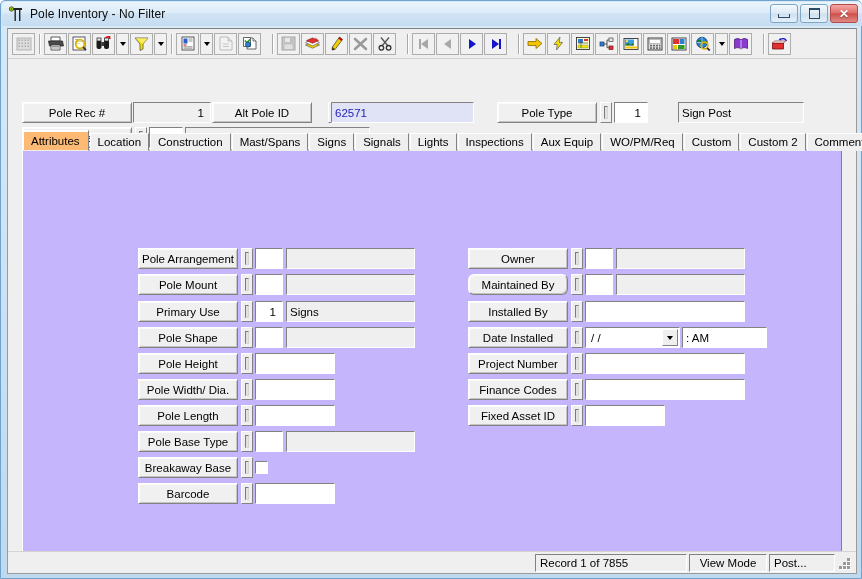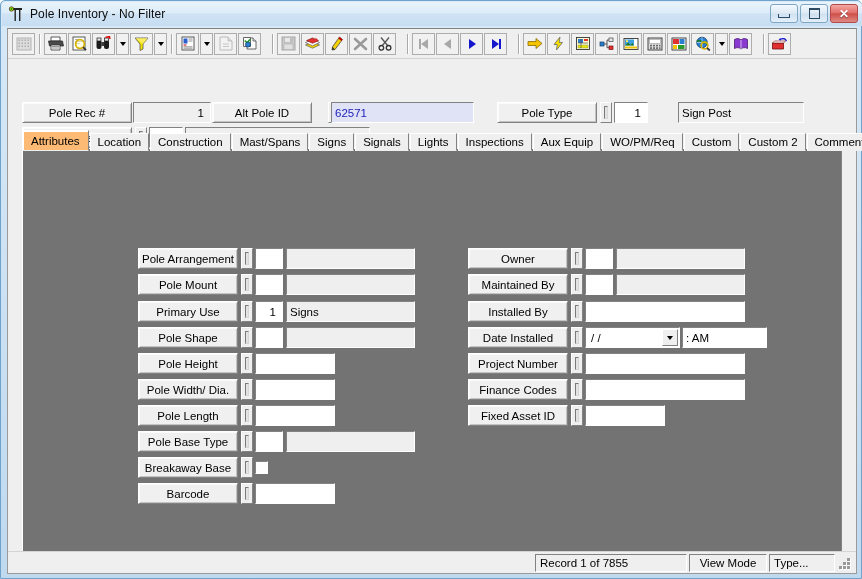--- a/index.html
+++ b/index.html
@@ -245,21 +245,21 @@
     border-bottom-color: #efefef;
     box-shadow: inset 1px 1px 0 #ffffff;
     padding: 0 8px;
   }
 
   #tabpage {
     position: absolute;
     left: 14px; top: 119px;
     width: 820px; height: 413px;
     box-sizing: border-box;
-    background: #737373;
+    background: #c4b5fd;
     border: 1px solid;
     border-color: #ffffff #828282 #828282 #ffffff;
   }
 
   
   #statusbar {
     position: absolute;
     left: 0; bottom: 0;
     width: 848px; height: 22px;
     box-sizing: border-box;
@@ -741,21 +741,21 @@
         </div>
       <div class="sunken" style="left:232px; top:334px; width:80px; height:21px;"></div>
 
       <div class="lblbtn" style="left:445px; top:99px; width:100px;">Owner</div>
       <div class="lookup" style="left:548px; top:99px;">
           <i></i>
         </div>
       <div class="sunken" style="left:562px; top:99px; width:28px; height:21px;"></div>
       <div class="sunken gray" style="left:593px; top:99px; width:129px; height:21px;"></div>
 
-      <div class="lblbtn" style="left:445px; top:125px; width:100px;">Maintained By</div>
+      <div class="lblbtn" style="left:445px; top:125px; width:100px;border-radius:6px;">Maintained By</div>
       <div class="lookup" style="left:548px; top:125px;">
           <i></i>
         </div>
       <div class="sunken" style="left:562px; top:125px; width:28px; height:21px;"></div>
       <div class="sunken gray" style="left:593px; top:125px; width:129px; height:21px;"></div>
 
       <div class="lblbtn" style="left:445px; top:152px; width:100px;">Installed By</div>
       <div class="lookup" style="left:548px; top:152px;">
           <i></i>
         </div>
@@ -789,21 +789,21 @@
       <div class="lookup" style="left:548px; top:256px;">
           <i></i>
         </div>
       <div class="sunken" style="left:562px; top:256px; width:80px; height:21px;"></div>
 
     </div>
 
     <div id="statusbar">
       <div class="sb-panel" style="width:152px;">Record 1 of 7855</div>
       <div class="sb-panel" style="width:78px; justify-content:center;">View Mode</div>
-      <div class="sb-panel" style="width:66px;">Type...</div>
+      <div class="sb-panel" style="width:66px;">Post...</div>
       <div id="grip">
         <span style="left:9px;  top:2px;  width:3px; height:3px;"></span>
         <span style="left:5px;  top:6px;  width:3px; height:3px;"></span>
         <span style="left:9px;  top:6px;  width:3px; height:3px;"></span>
         <span style="left:1px;  top:10px; width:3px; height:3px;"></span>
         <span style="left:5px;  top:10px; width:3px; height:3px;"></span>
         <span style="left:9px;  top:10px; width:3px; height:3px;"></span>
       </div>
     </div>
 

